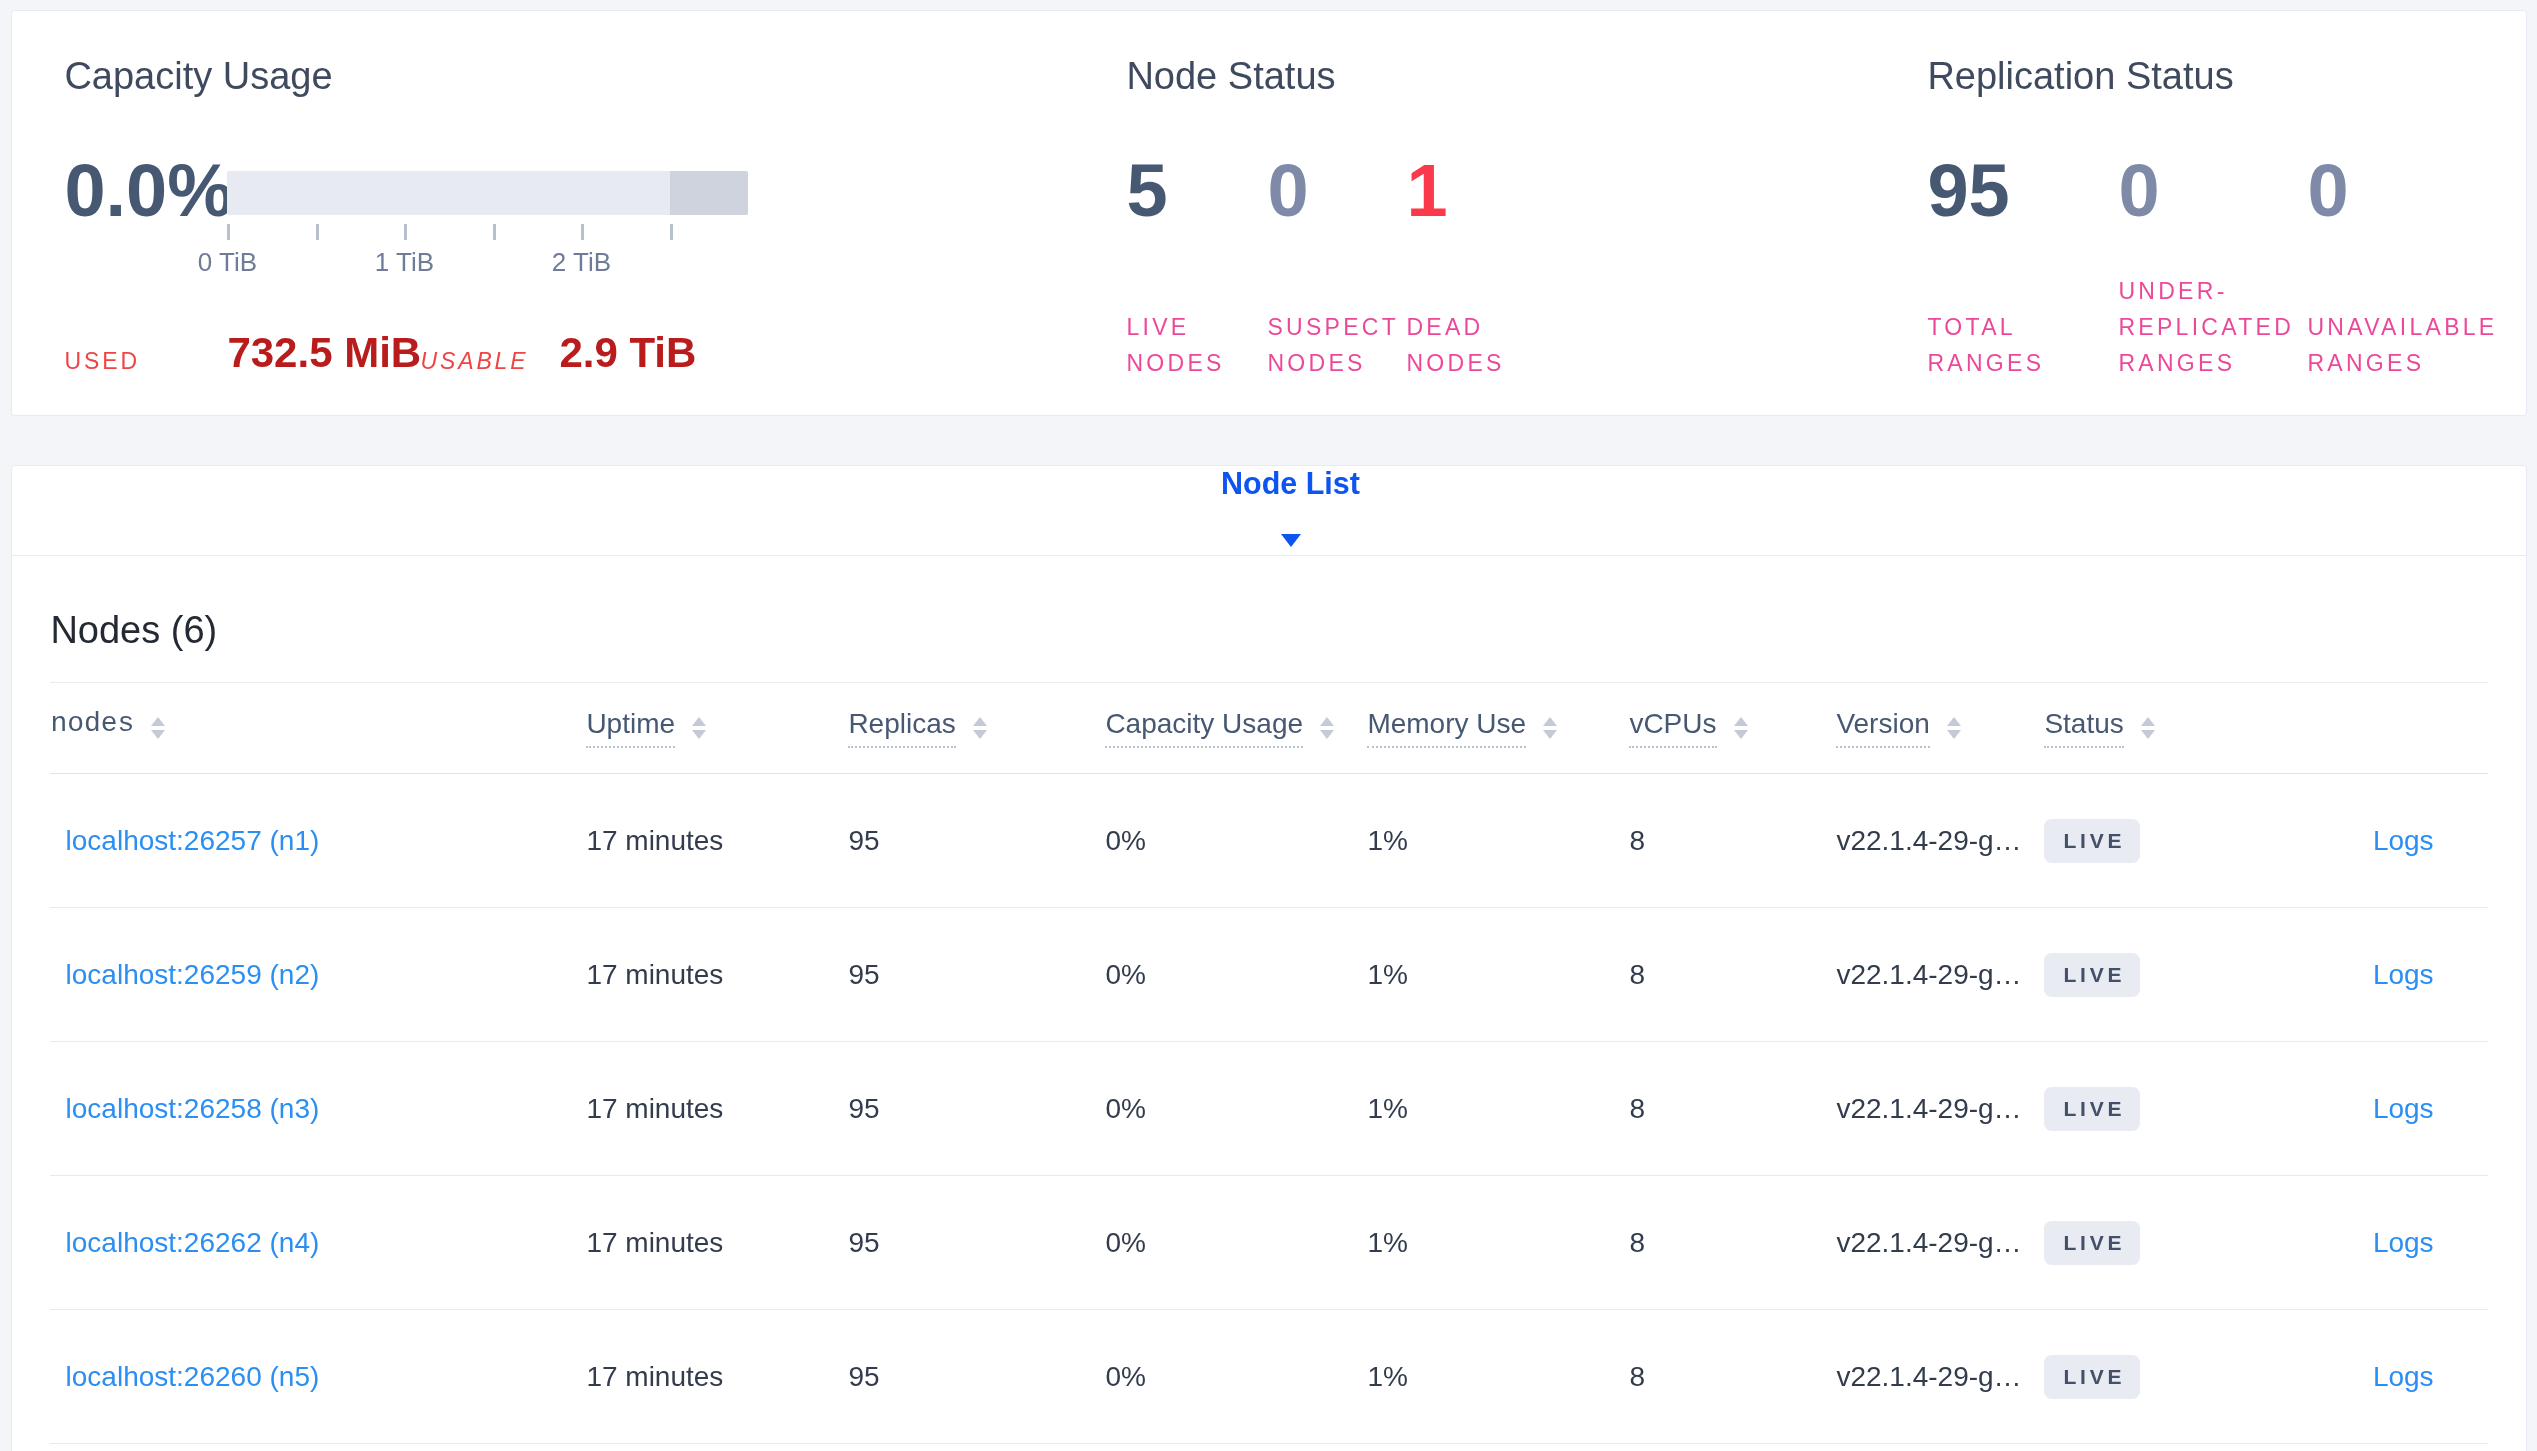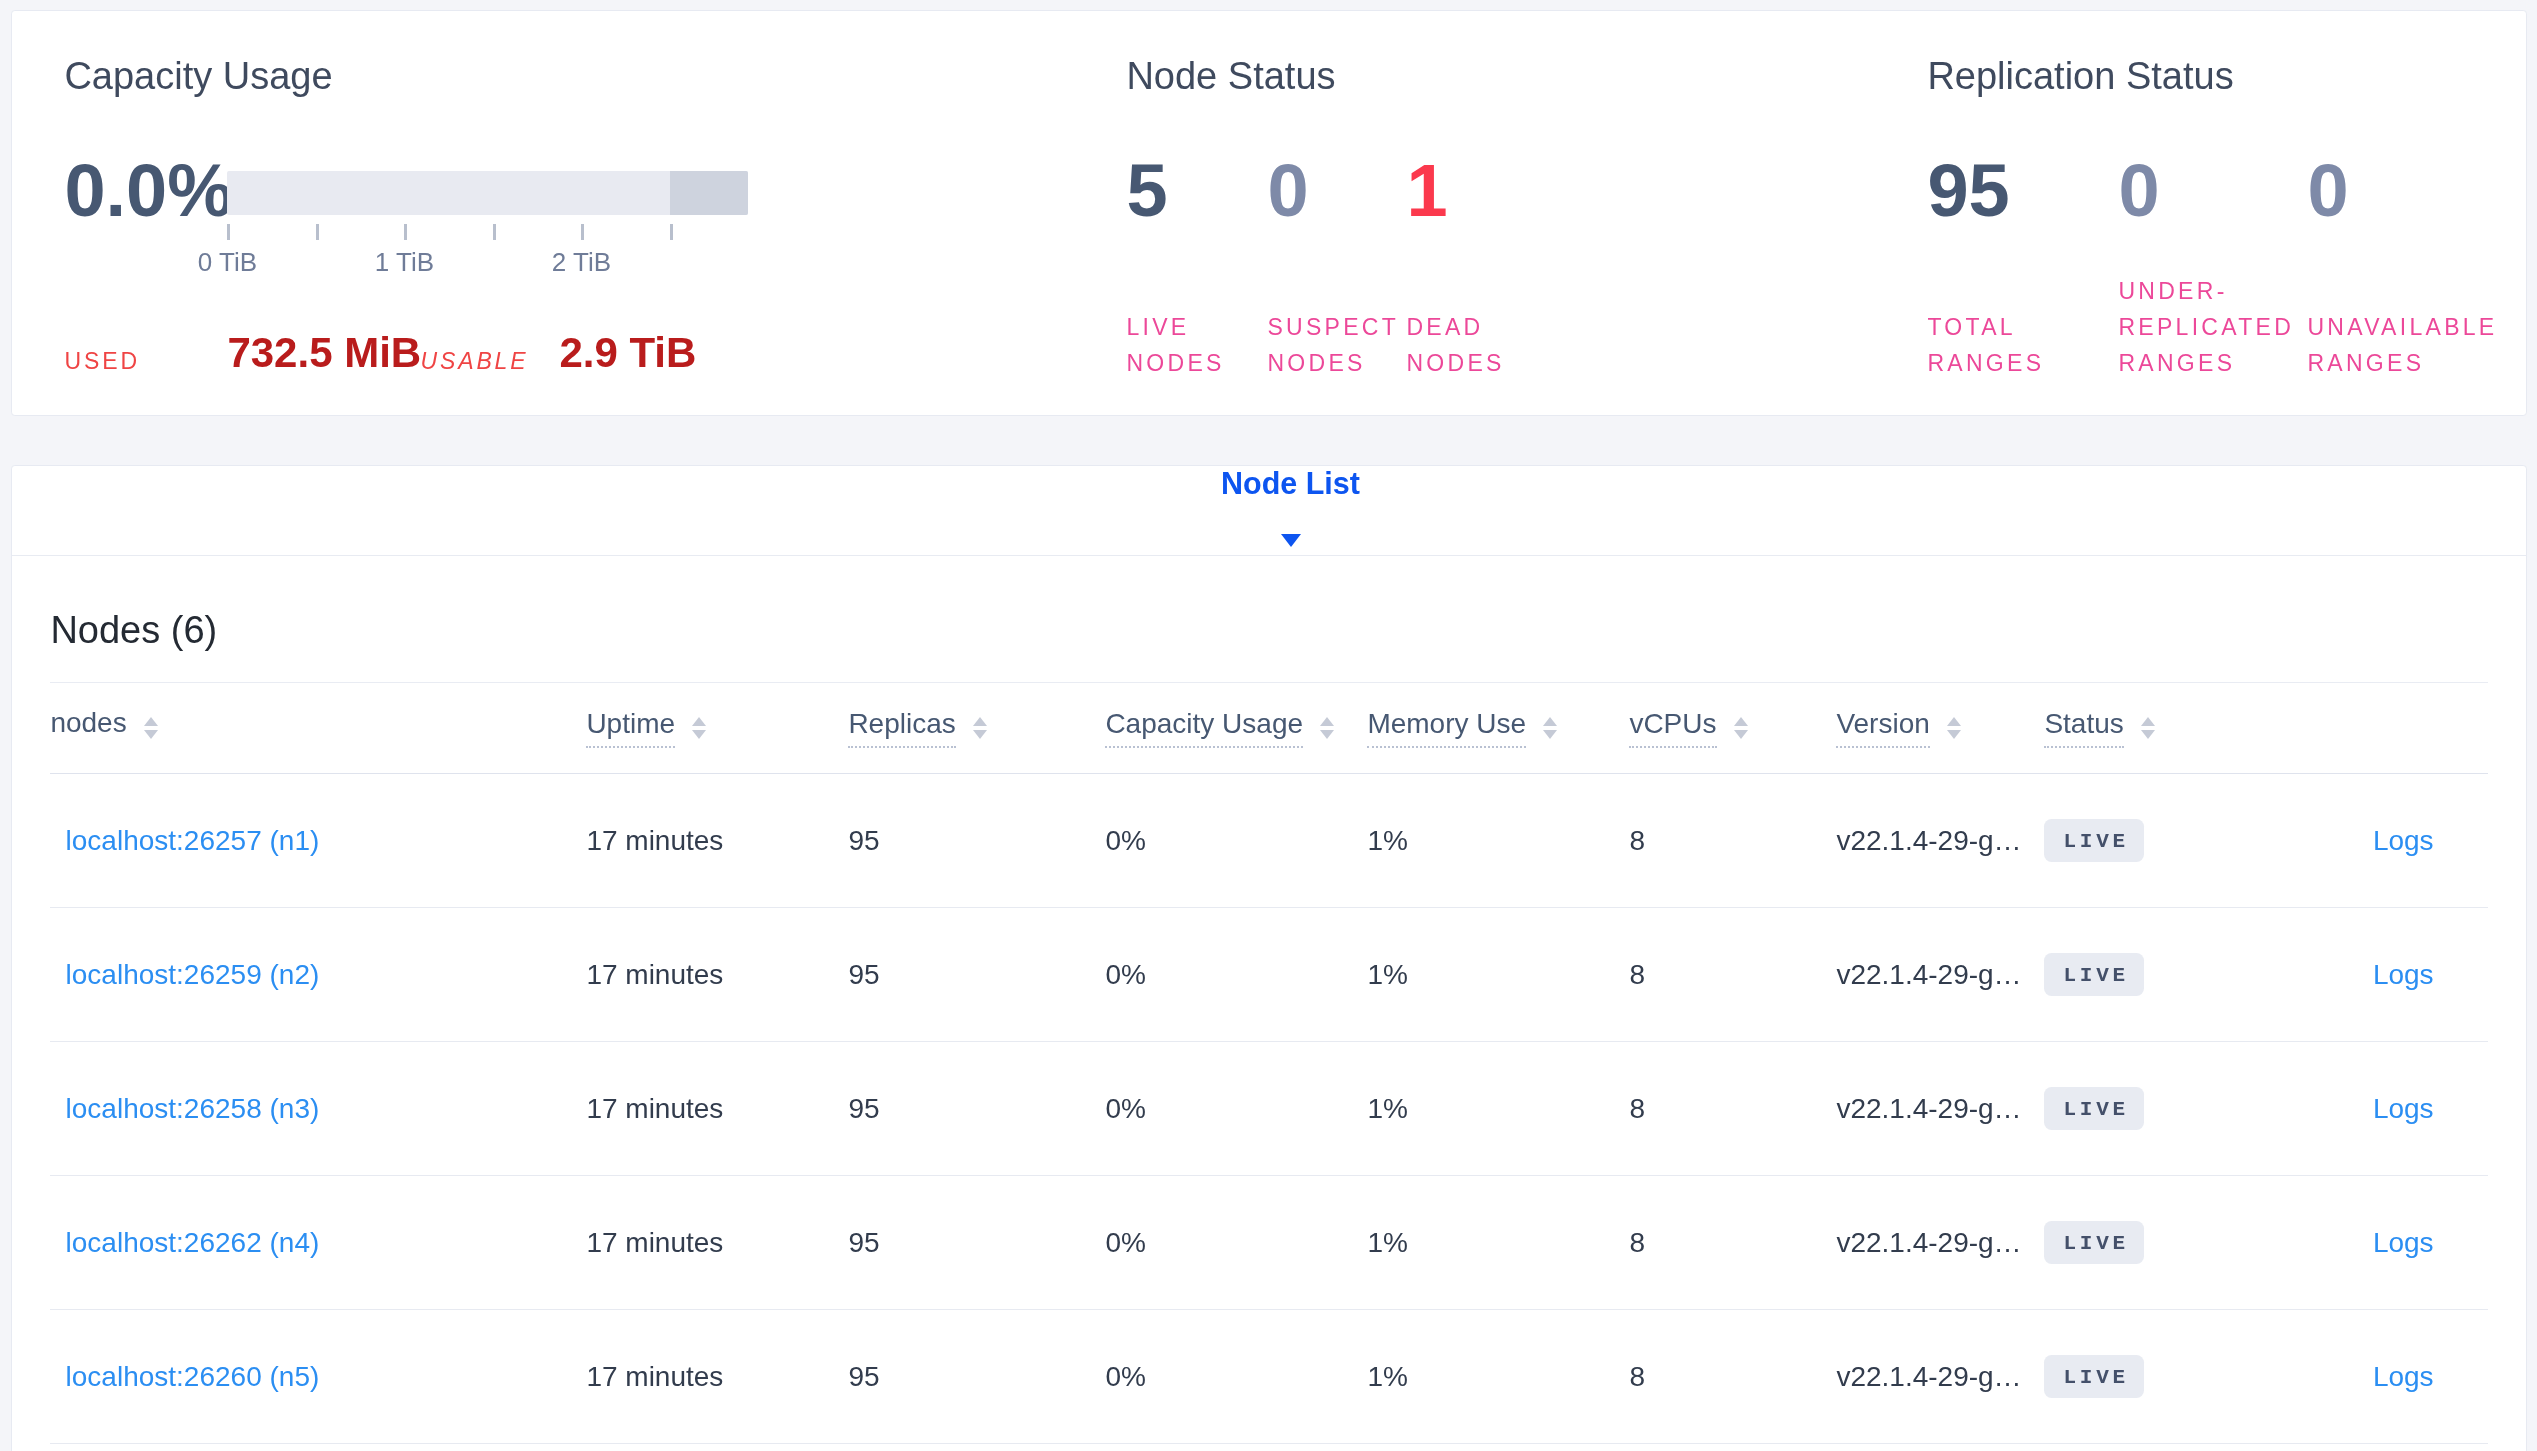--- a/index.html
+++ b/index.html
@@ -110,34 +110,34 @@
   }
   .thead {
     margin-top:29px; height:92px;
     border-top:1.9px solid #e9ecf3; border-bottom:1.9px solid #dfe3ed;
   }
   .th {
     display:flex; align-items:center; gap:17px;
     font-size:28px; font-weight:500; color:#475872;
   }
   .th .lbl.tip { border-bottom:2.9px dotted #b9c1d2; padding-bottom:6.7px; }
-  .th .lbl.plain { padding-bottom:9.5px; }
+  .th .lbl.plain { padding-bottom:9.5px;font-family:Liberation Mono, monospace; }
   .c-first { padding-left:15.2px; }
   .sort { display:inline-flex; flex-direction:column; gap:4.8px; cursor:pointer; }
   .sort i { display:block; width:0; height:0;
     border-left:7.6px solid transparent; border-right:7.6px solid transparent; }
   .sort .up   { border-bottom:9.5px solid #c5cad6; }
   .sort .down { border-top:9.5px solid #c5cad6; }
   .tr { height:134px; border-bottom:1.9px solid #e7eaf1; font-size:28px; color:#323c4d; }
   .node-link, .logs-link { color:#2b8ef2; text-decoration:none; cursor:pointer; }
   .logs-cell { justify-self:end; padding-right:54px; }
   .status-badge {
     display:inline-block; background:#e8ebf2; color:#44506a;
     font-size:21px; font-weight:700; letter-spacing:3.8px;
-    padding:10.5px 15.2px 9.5px 19px; border-radius:7.6px;font-family:Liberation Mono, monospace;
+    padding:10.5px 15.2px 9.5px 19px; border-radius:7.6px;
   }
 </style>
 </head>
 <body>
 
 <div class="card" id="summary-card">
 
   <div class="sec-title" id="cap-title">Capacity Usage</div>
 
   <div id="cap-percent">0.0%</div>

